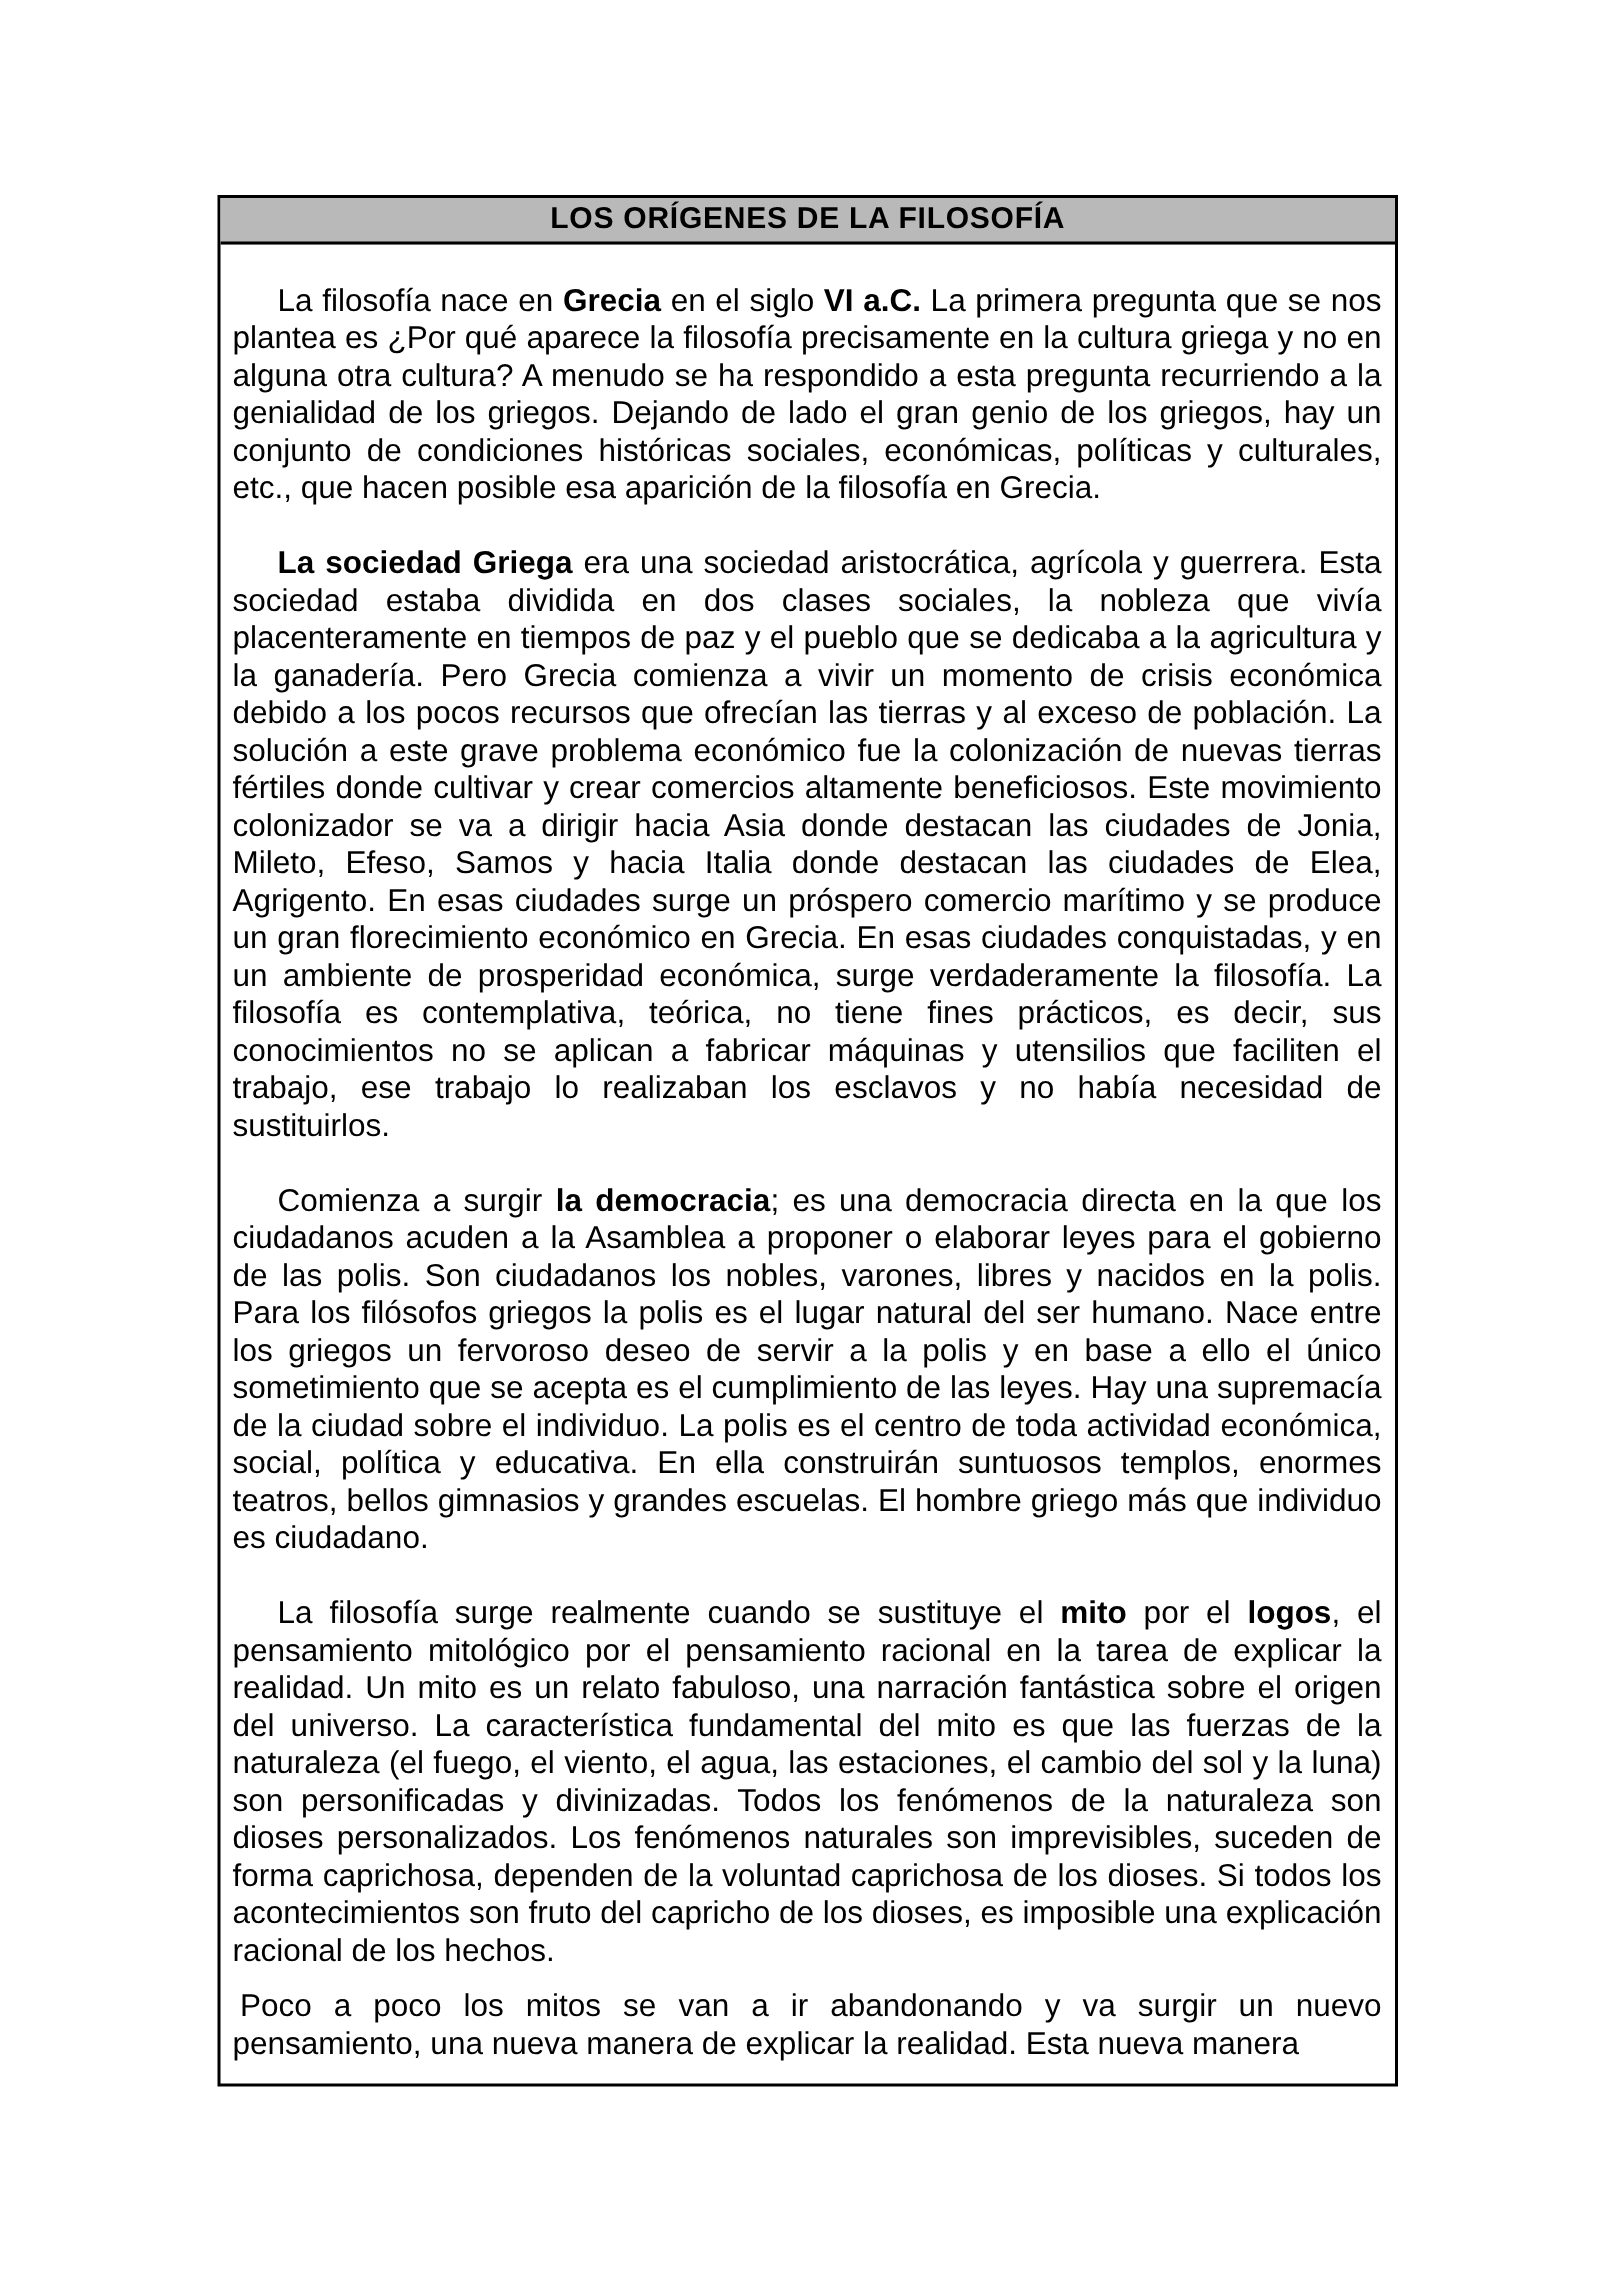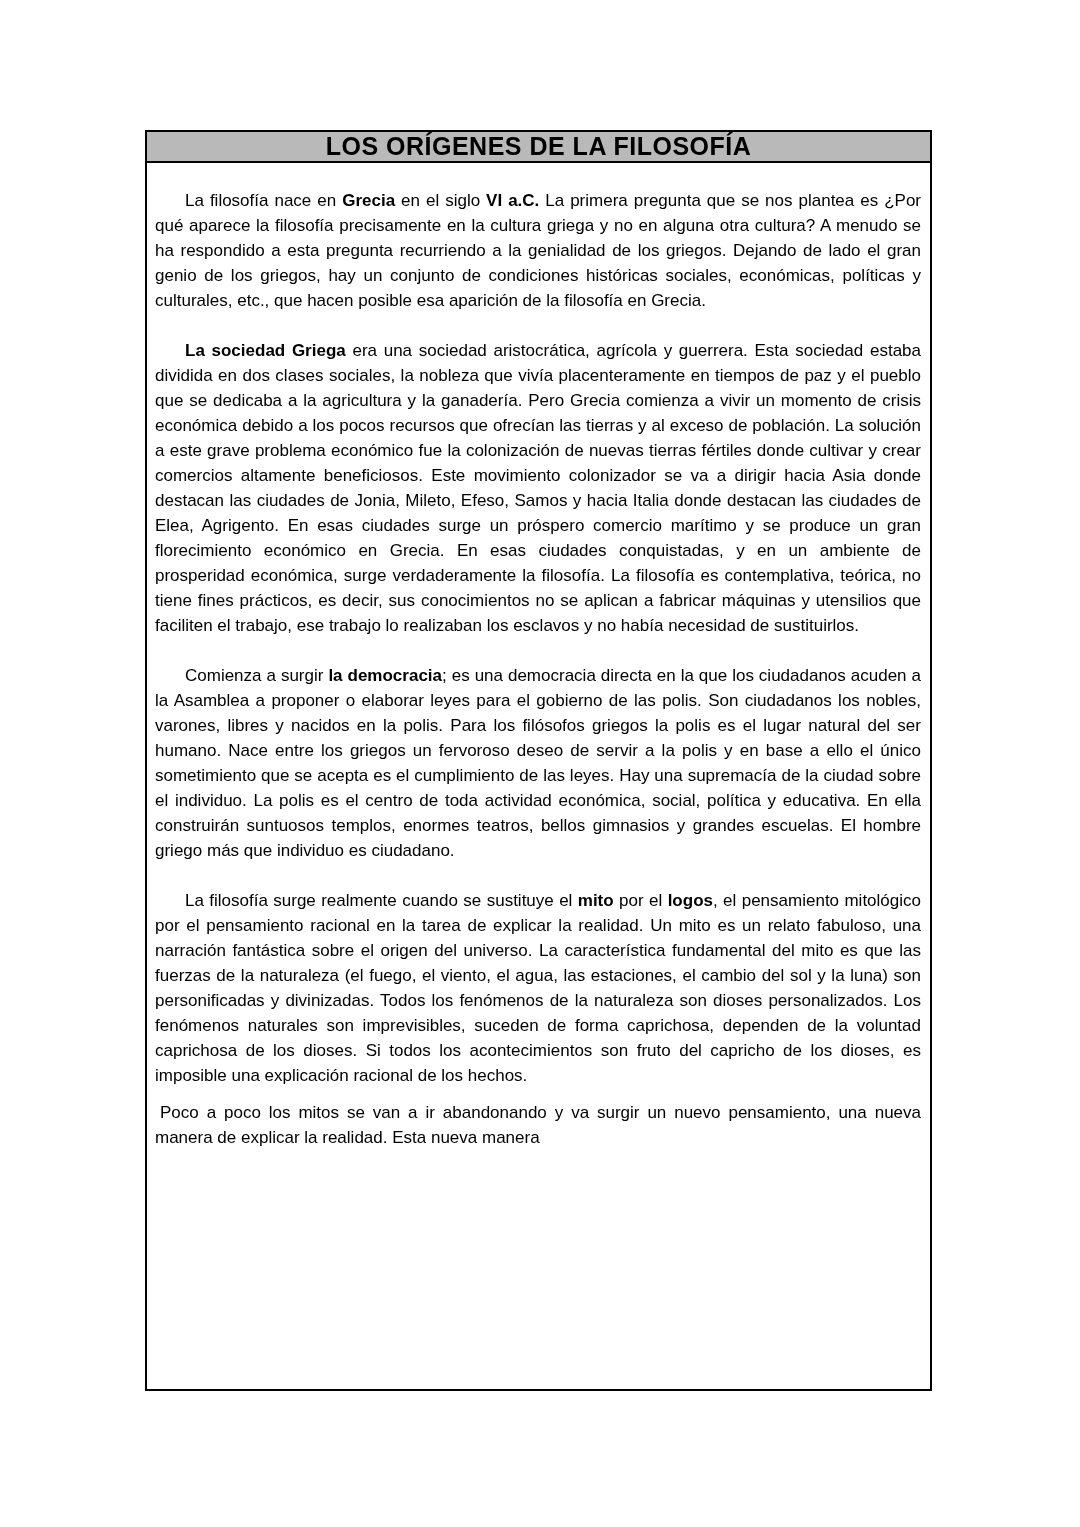--- a/index.html
+++ b/index.html
@@ -27,28 +27,28 @@
   .title-bar {
     height: 31px;
     box-sizing: border-box;
     background: #b9b9b9;
     border-bottom: 2px solid #000000;
     display: flex;
     align-items: center;
     justify-content: center;
   }
   .title-text {
-    font-size: 25px;
+    font-size: 20px;
     font-weight: bold;
     letter-spacing: 0.5px;
     white-space: nowrap;
   }
   .content {
     padding: 0 9px 0 8px;
-    font-size: 17px;
+    font-size: 21px;
     line-height: 25px;
     text-align: justify;
   }
   .content p {
     margin: 25px 0 0 0;
   }
   .content p.indent {
     text-indent: 30px;
   }
   .content p.continuation {

